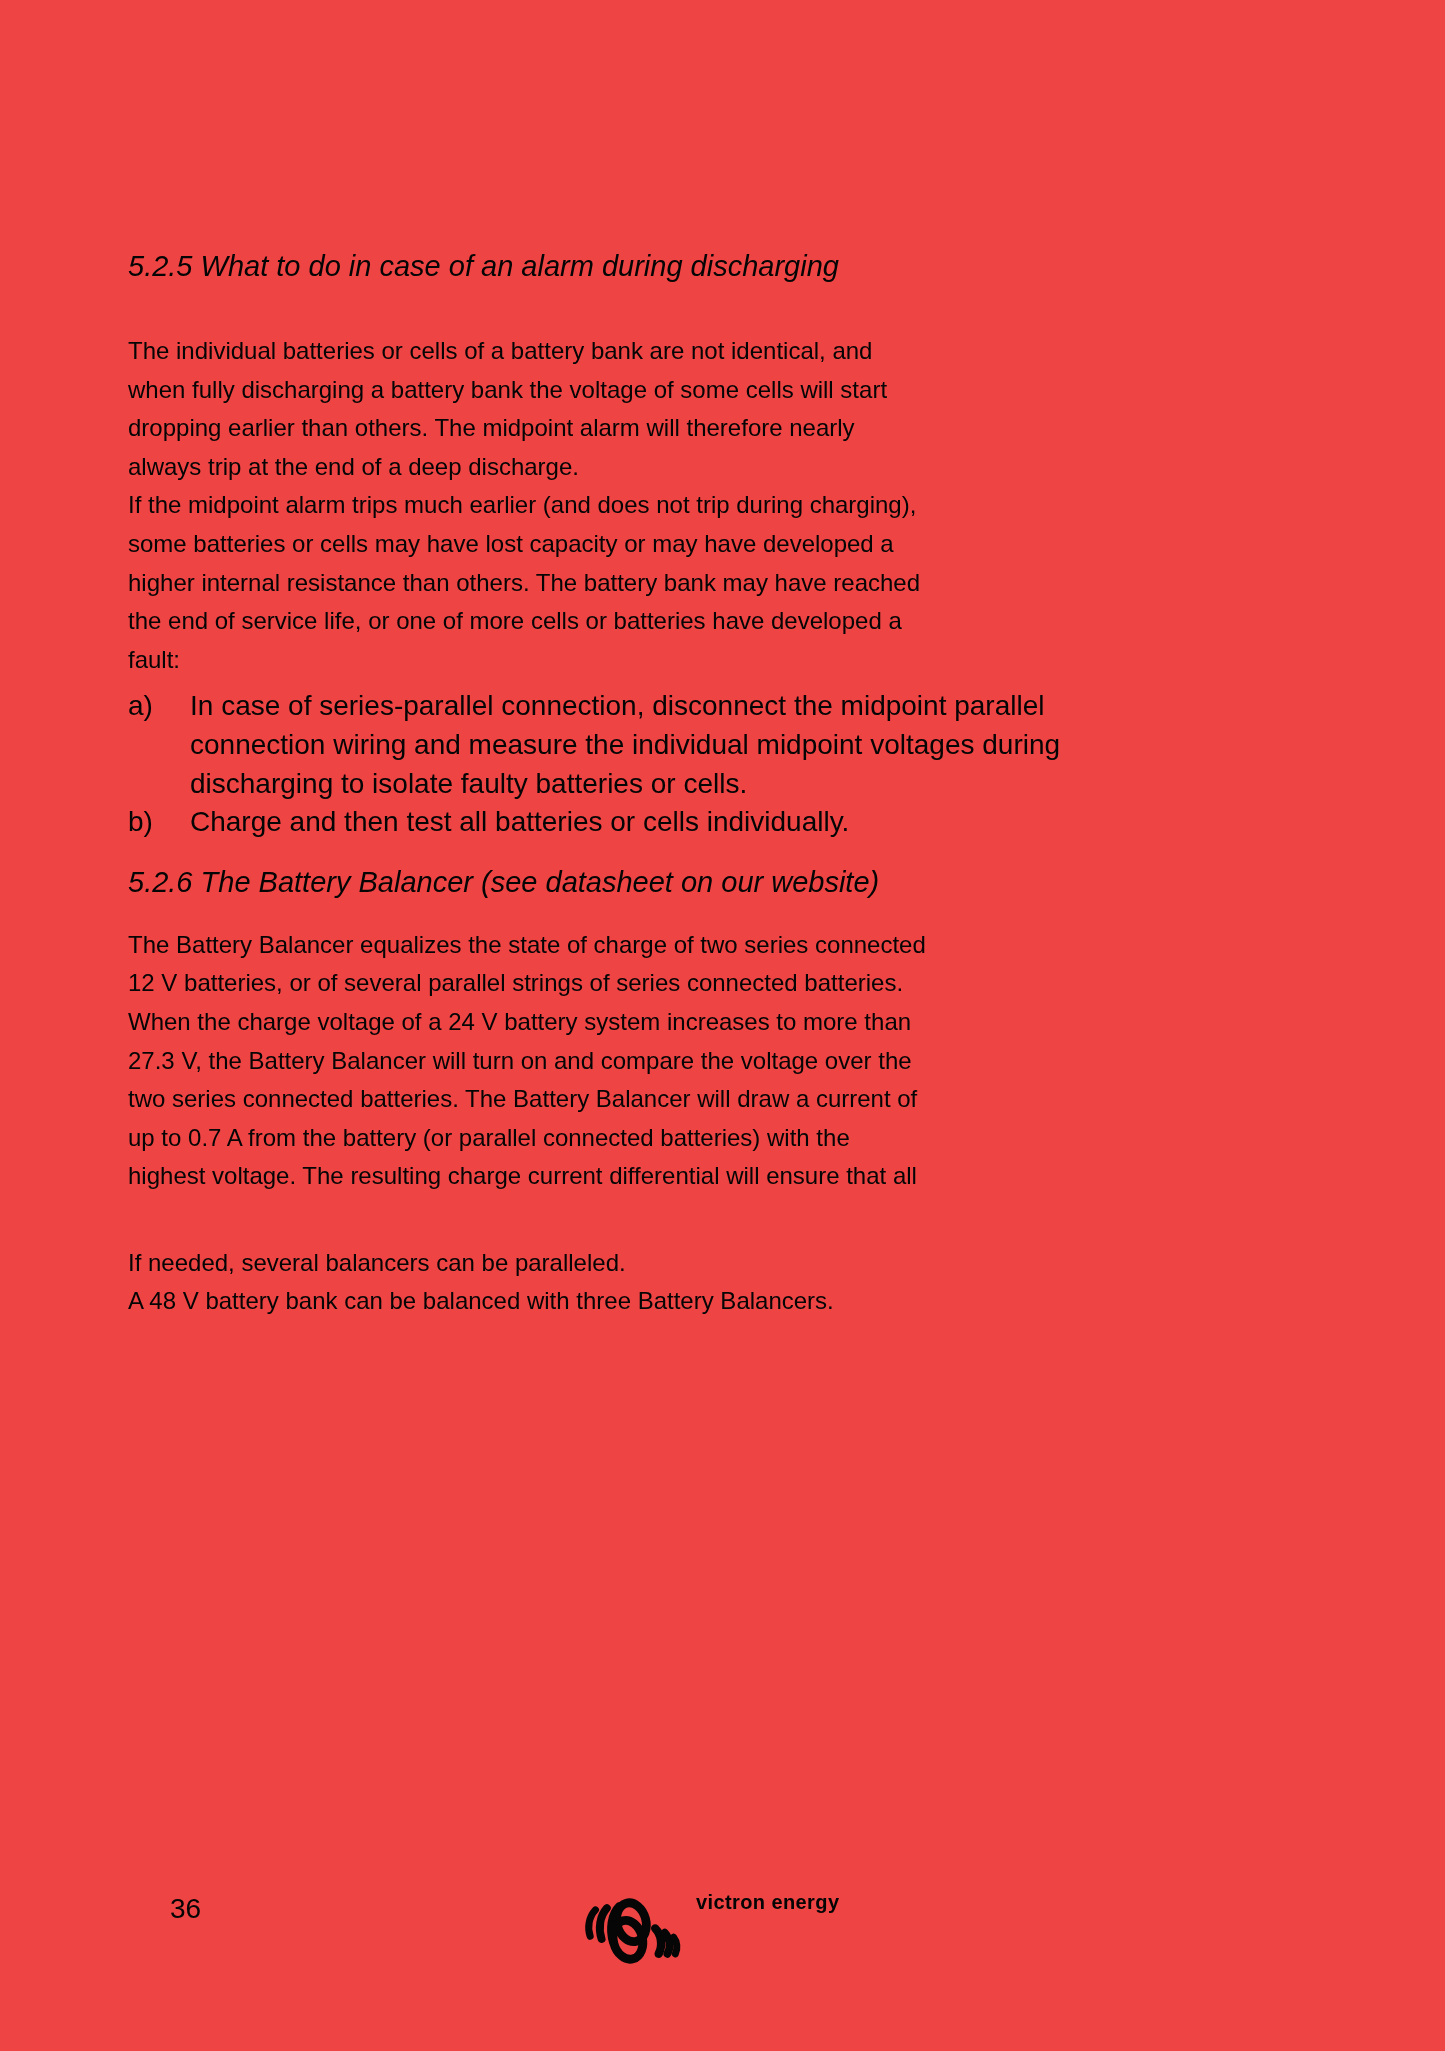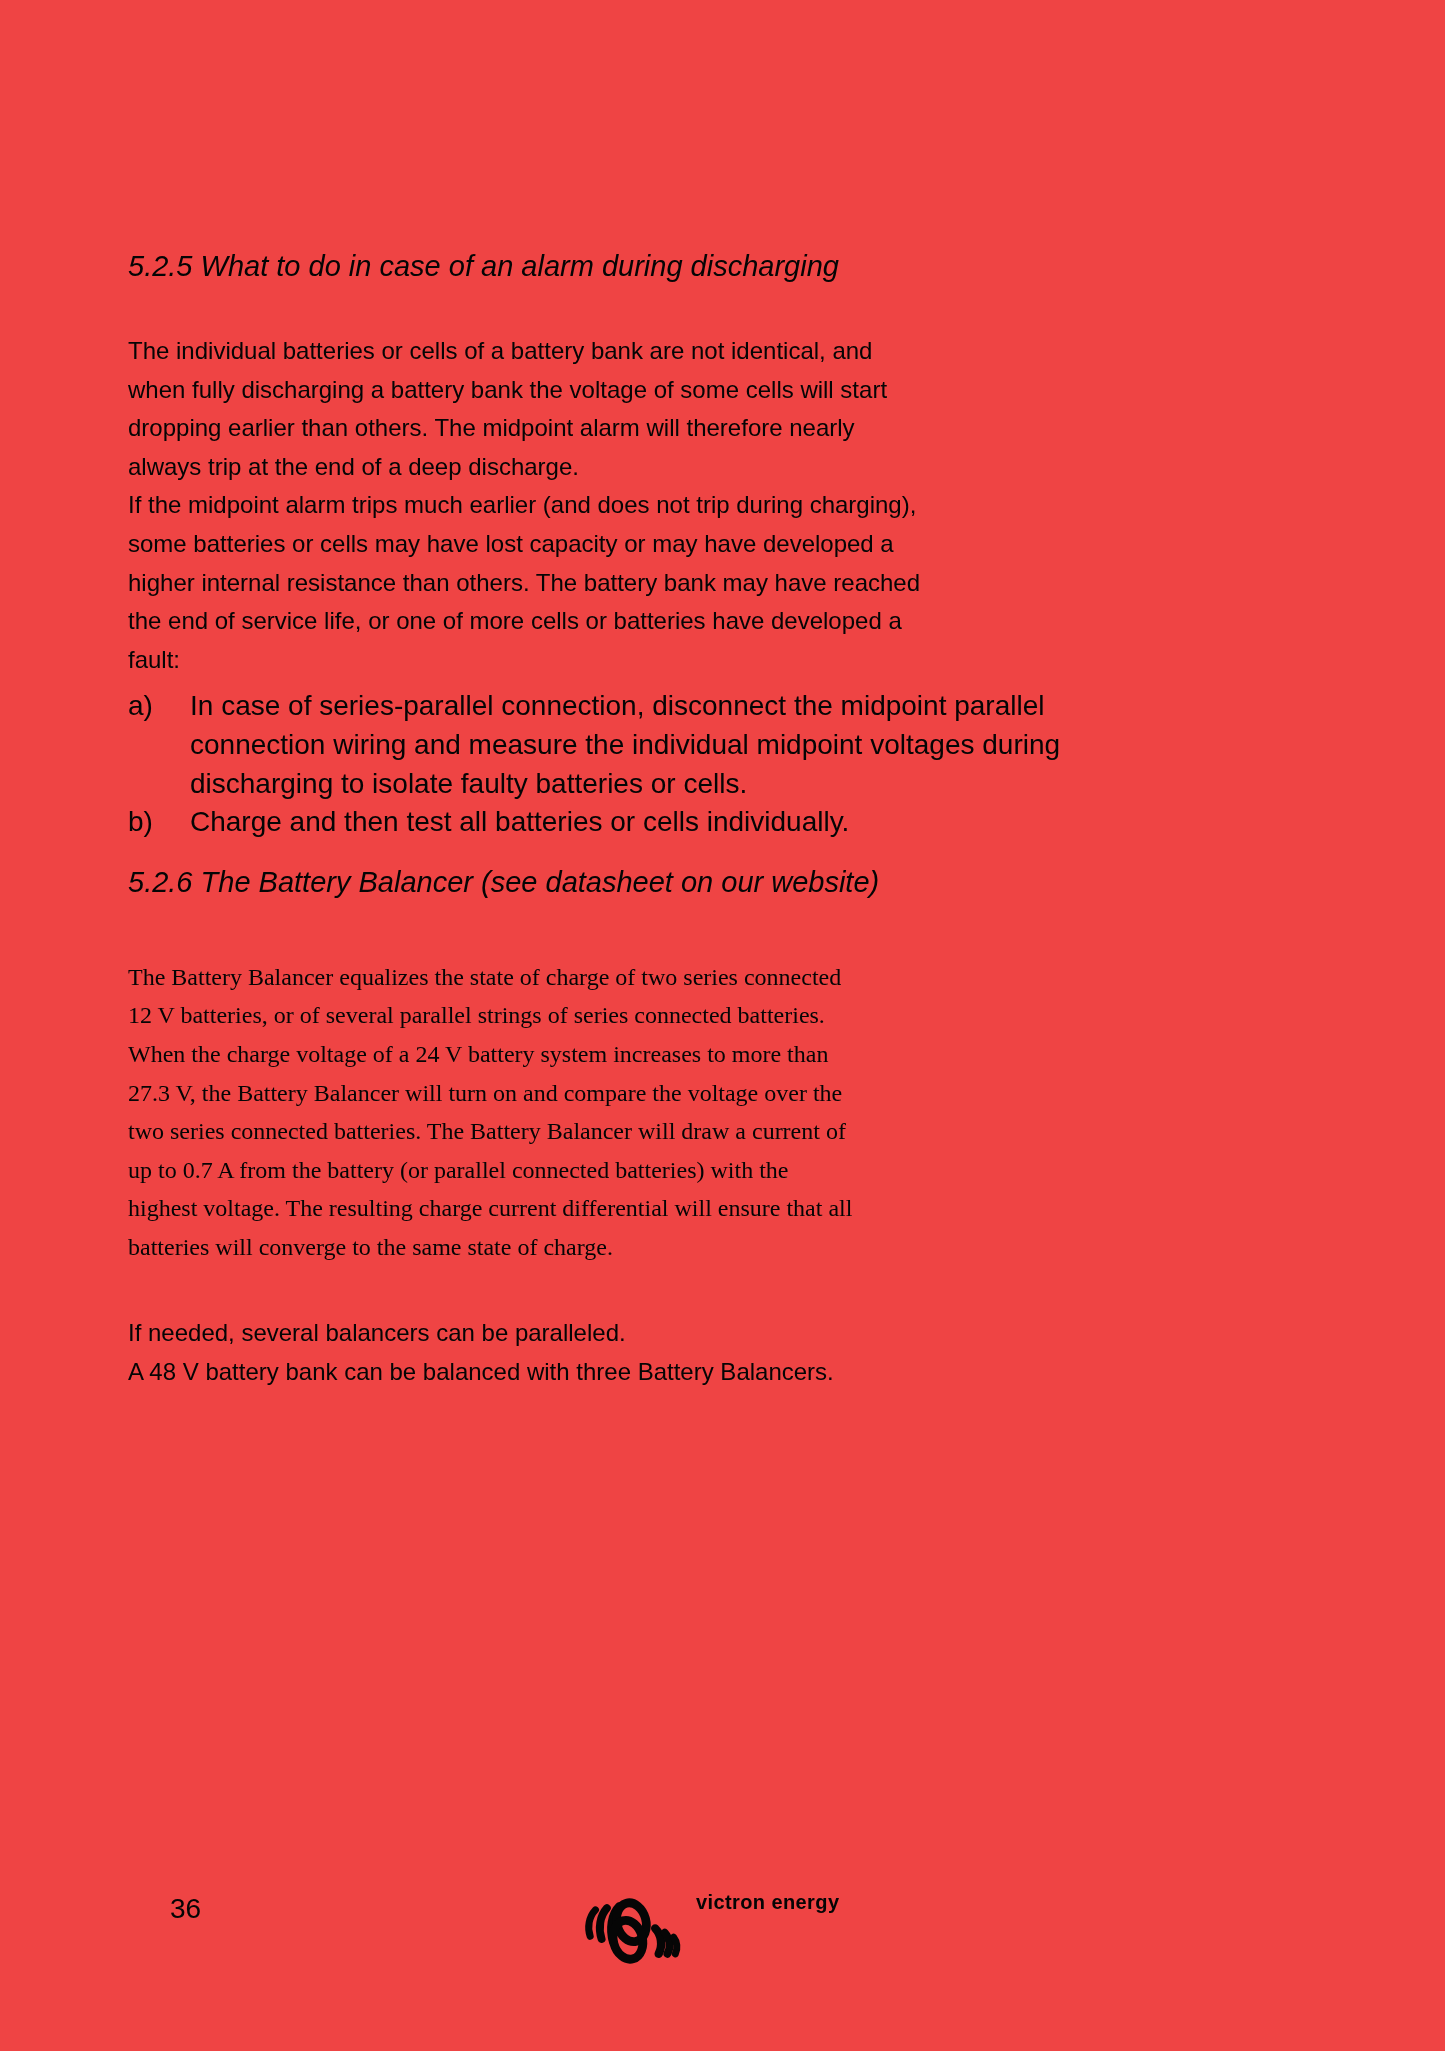--- a/index.html
+++ b/index.html
@@ -27,21 +27,21 @@
     margin: 0;
     white-space: nowrap;
   }
   .heading.first { margin-bottom: 46px; }
   .heading.second { margin-top: 20px; margin-bottom: 0; }
   .para {
     font-size: 24px;
     line-height: 38.6px;
     margin: 0;
   }
-  .para.p2 { margin-top: 56px; font-family: Liberation Serif, serif; }
+  .para.p2 { margin-top: 24px; }
   .para.p3 { margin-top: 48px; }
   .line { display: block; white-space: nowrap; }
   .list { margin-top: 8px; font-size: 28px; line-height: 38.6px; }
   .list-item { display: flex; }
   .list-marker { flex: 0 0 62px; white-space: nowrap; }
   .list-lines { flex: 1 1 auto; }
   .footer {
     position: absolute;
     left: 0;
     top: 1885px;
@@ -112,21 +112,20 @@
     <h2 class="heading second">5.2.6 The Battery Balancer (see datasheet on our website)</h2>
 
     <p class="para p2">
       <span class="line">The Battery Balancer equalizes the state of charge of two series connected</span>
       <span class="line">12 V batteries, or of several parallel strings of series connected batteries.</span>
       <span class="line">When the charge voltage of a 24 V battery system increases to more than</span>
       <span class="line">27.3 V, the Battery Balancer will turn on and compare the voltage over the</span>
       <span class="line">two series connected batteries. The Battery Balancer will draw a current of</span>
       <span class="line">up to 0.7 A from the battery (or parallel connected batteries) with the</span>
       <span class="line">highest voltage. The resulting charge current differential will ensure that all</span>
-      <span class="line">batteries will converge to the same state of charge.</span>
     </p>
 
     <p class="para p3">
       <span class="line">If needed, several balancers can be paralleled.</span>
       <span class="line">A 48 V battery bank can be balanced with three Battery Balancers.</span>
     </p>
 
   </main>
 
   <footer class="footer">

